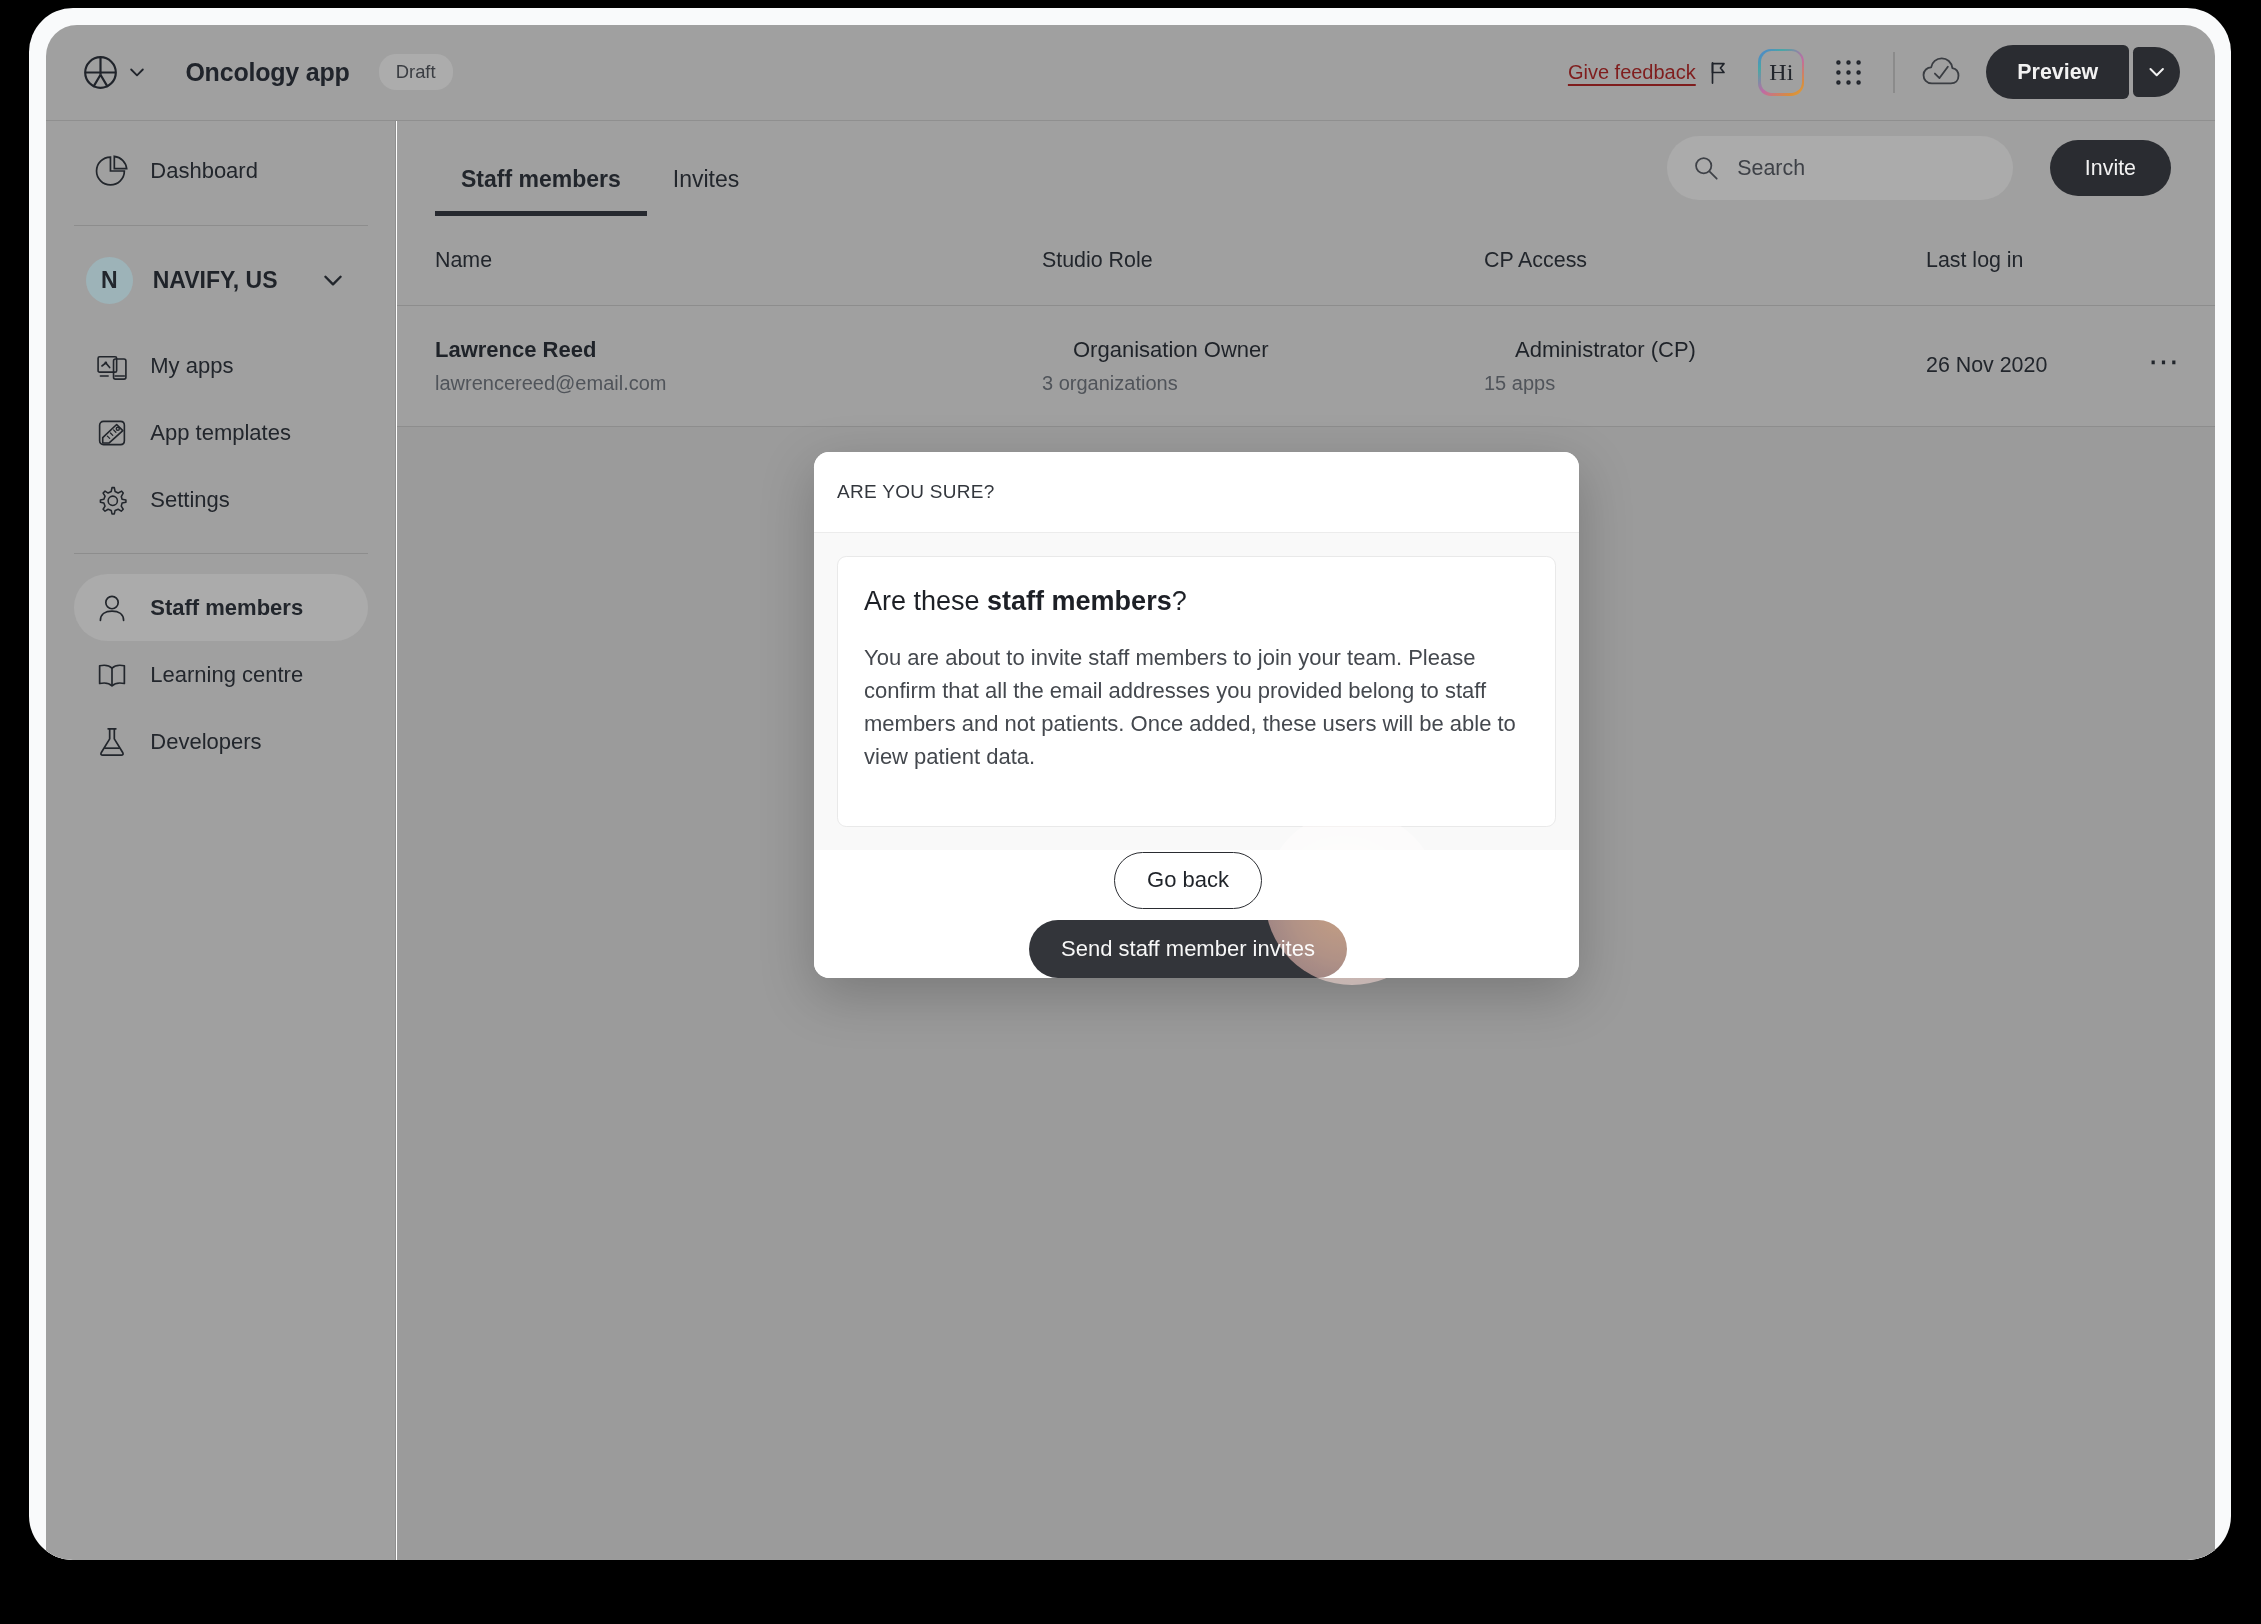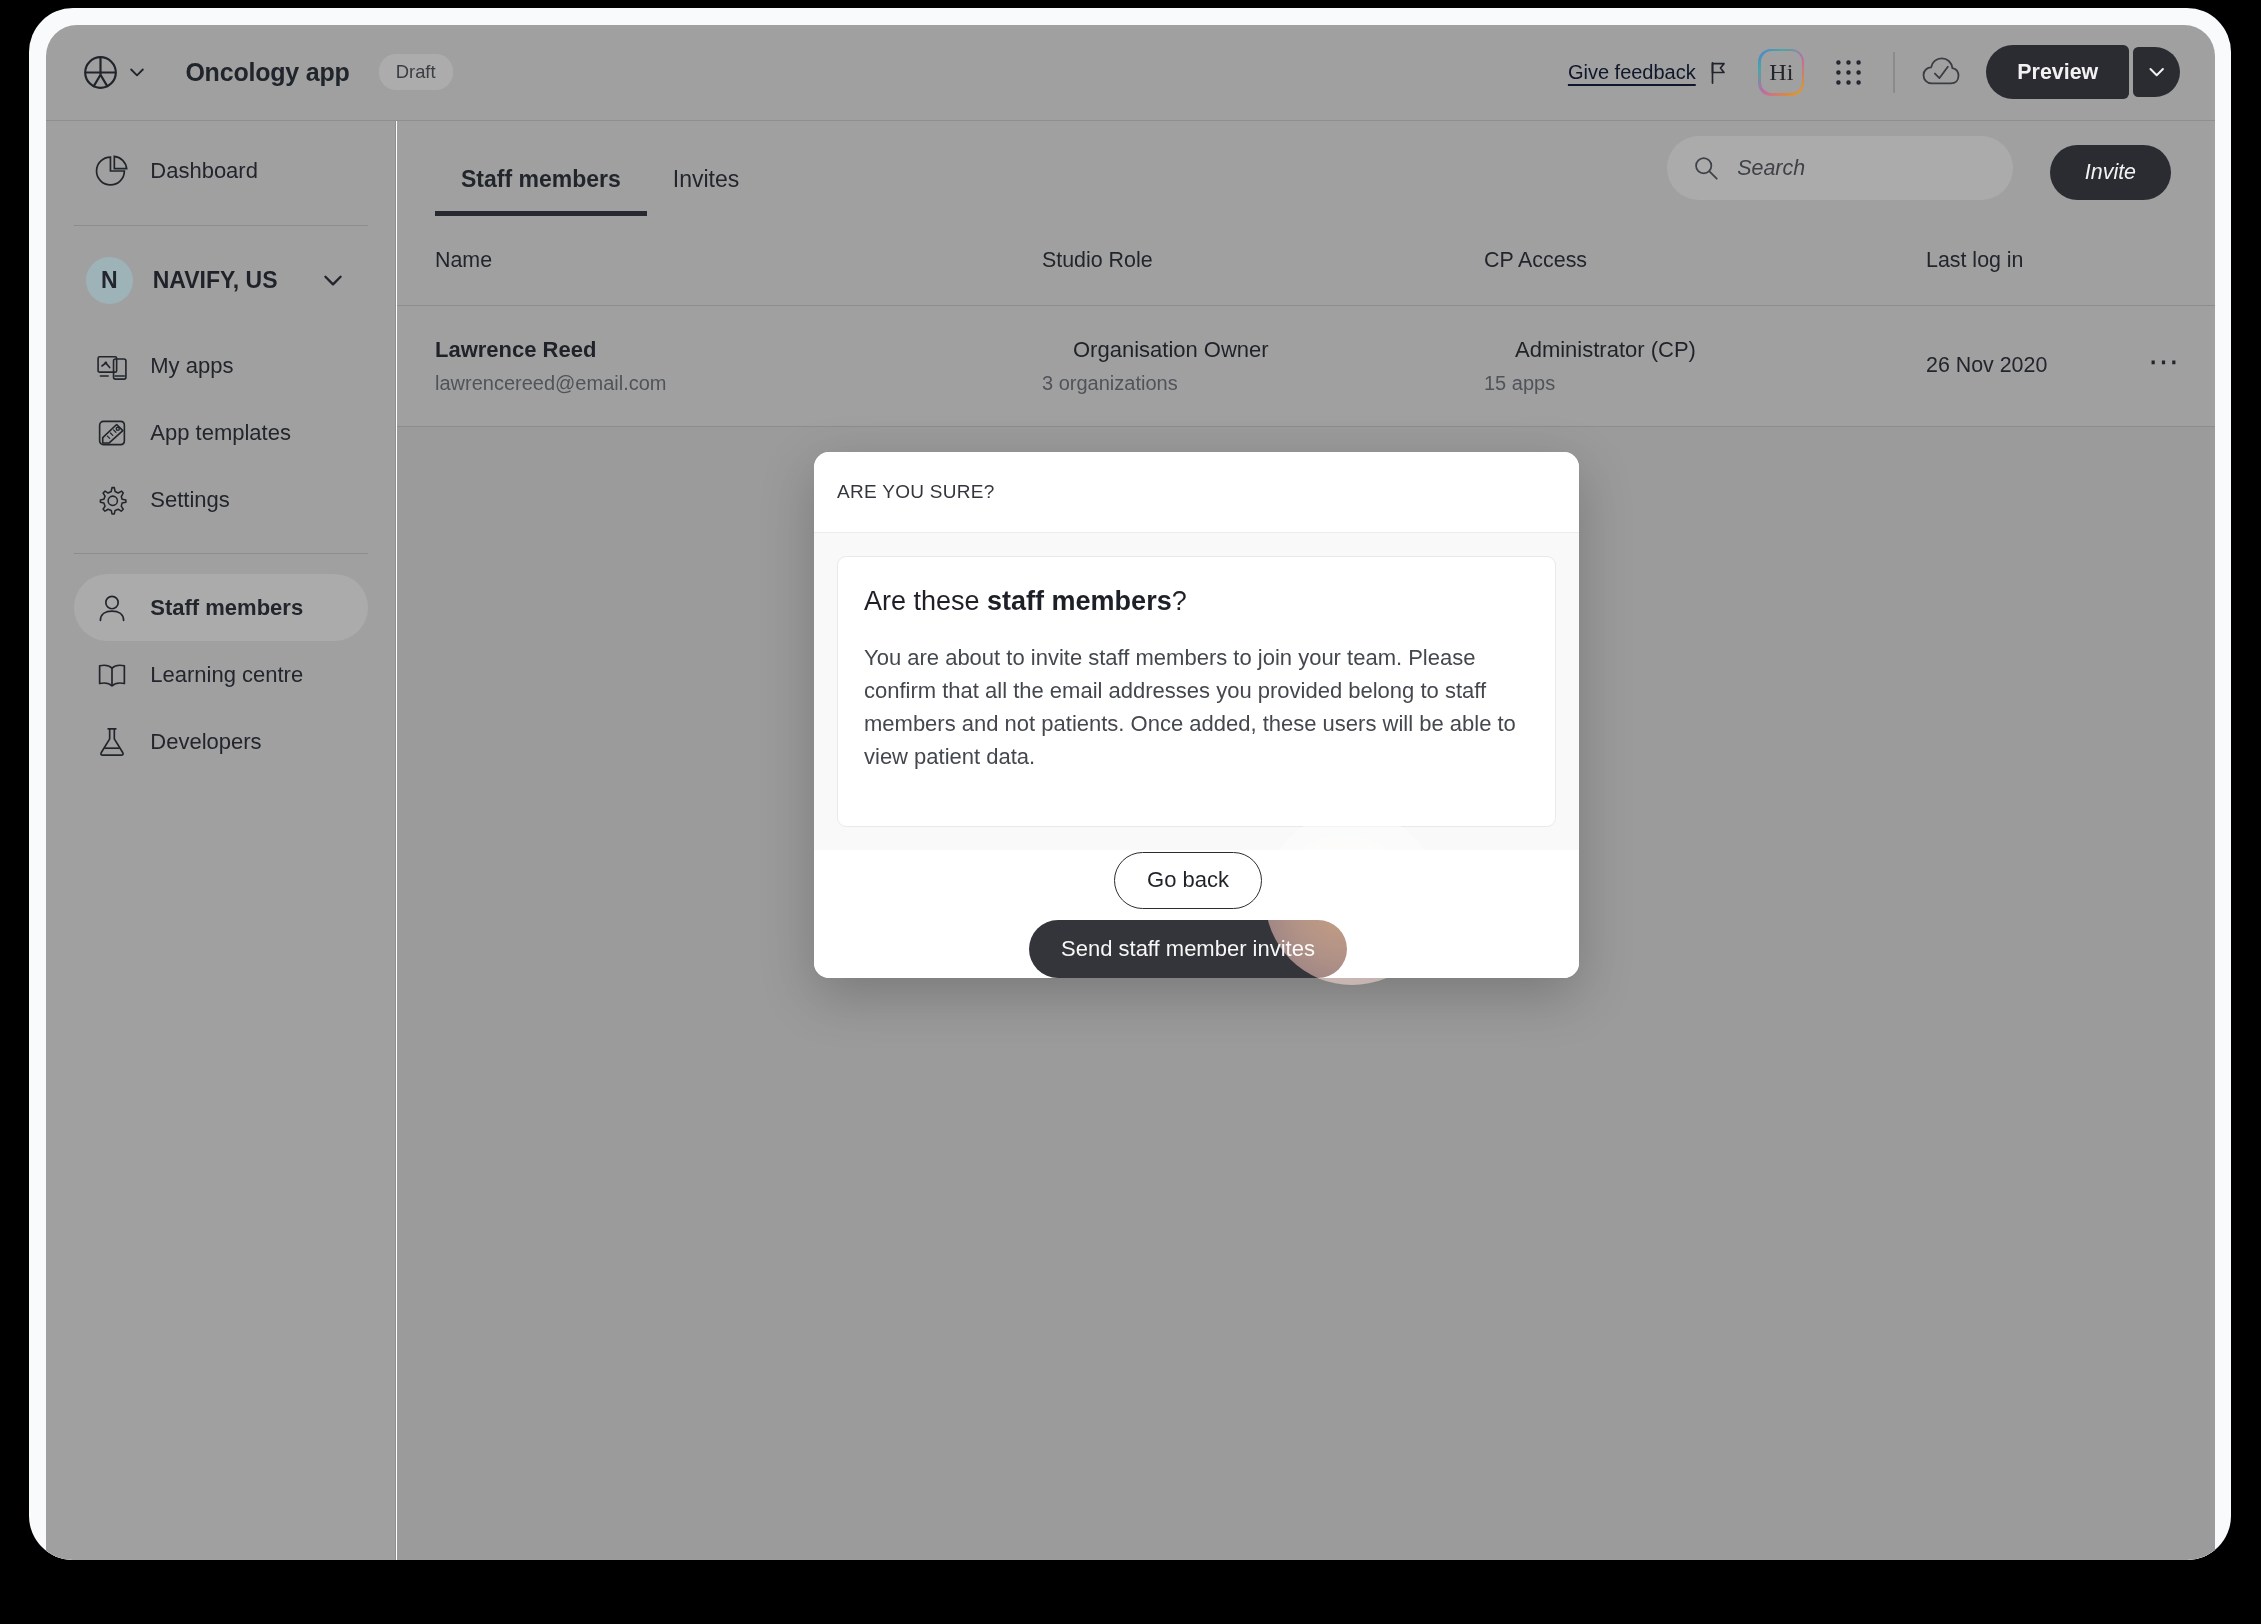--- a/index.html
+++ b/index.html
@@ -50,21 +50,21 @@
     color: #3a3d42;
     font-size: 18.4px;
     padding: 6.9px 17px;
     border-radius: 17px;
   }
   #topbar-right {
     margin-left: auto; display: flex; align-items: center;
     padding-right: 35px; gap: 0px;
   }
   #give-feedback {
-    font-size: 20px; color: #0f172a; text-decoration: underline;
+    font-size: 20px; color: #7f1d1d; text-decoration: underline;
     text-underline-offset: 4.6px; cursor: pointer;
   }
   #flag-icon { margin-left: 12.2px; width: 21.4px; height: 23px; display:block; }
   #hi-badge {
     margin-left: 29px;
     width: 46px; height: 47px; border-radius: 13px;
     padding: 2.3px;
     background: linear-gradient(140deg,#4f7fd4 0%,#49a7a6 25%,#c06ba4 55%,#d98e3c 85%,#e2a13a 100%);
     display: flex; align-items: center; justify-content: center;
   }
@@ -149,21 +149,21 @@
   .tab {
     font-size: 23px; color: #22262c;
     padding: 0 26px 23px 26px;
     cursor: pointer; position: relative;
   }
   .tab.active { font-weight: bold; }
   .tab.active::after {
     content: ""; position: absolute;
     left: 0; right: 0; bottom: 0; height: 4.6px; background: #26292f;
   }
-  #header-right { margin-left: auto; display: flex; align-items: flex-end; gap: 37px; font-style: italic; }
+  #header-right { margin-left: auto; display: flex; align-items: center; gap: 37px; }
   #search-box {
     width: 346px; height: 64px; border-radius: 32px;
     background: #ababab;
     display: flex; align-items: center; gap: 18.4px;
     padding: 0 26px; cursor: text;
   }
   #search-icon { width: 26px; height: 26px; flex: 0 0 26px; }
   #search-placeholder { font-size: 21.4px; color: #3e4147; }
   #invite-button {
     background: #2a2c31; color: #f2f2f2;

